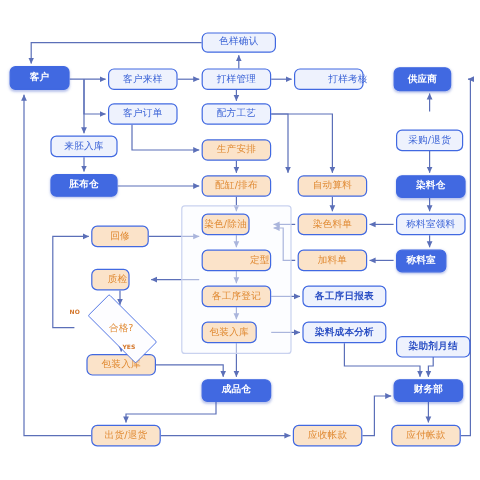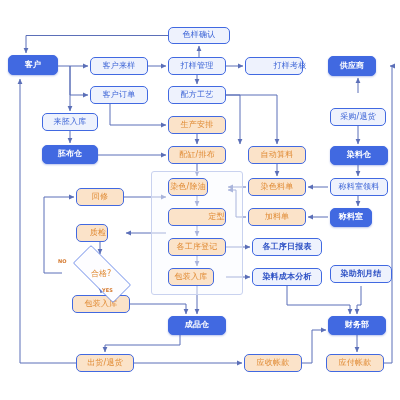--- a/index.html
+++ b/index.html
@@ -172,21 +172,21 @@
       <div class="node n-lightblue" style="left: 330px; top: 178px; width: 58px; height: 18px;">称料室领料</div>
       <div class="node n-orange" style="left: 76px; top: 188px; width: 48px; height: 18px;">回修</div>
       <div class="node n-orange" style="left: 168px; top: 208px; width: 58px; height: 18px; padding-left: 39px;">定型</div>
       <div class="node n-orange" style="left: 248px; top: 208px; width: 58px; height: 18px;">加料单</div>
       <div class="node n-solid" style="left: 330px; top: 208px; width: 42px; height: 19px;">称料室</div>
       <div class="node n-orange" style="left: 76px; top: 224px; width: 32px; height: 18px; padding-left: 12px;">质检</div>
       <div class="node n-orange" style="left: 168px; top: 238px; width: 58px; height: 18px;">各工序登记</div>
       <div class="node n-lightblue-b" style="left: 252px; top: 238px; width: 70px; height: 18px;">各工序日报表</div>
       <div class="node n-orange" style="left: 168px; top: 268px; width: 46px; height: 18px;">包装入库</div>
       <div class="node n-lightblue-b" style="left: 252px; top: 268px; width: 70px; height: 18px;">染料成本分析</div>
-      <div class="node n-lightblue-b" style="left: 330px; top: 265px; width: 62px; height: 18px;">染助剂月结</div>
+      <div class="node n-lightblue-b" style="left: 330px; top: 280px; width: 62px; height: 18px;">染助剂月结</div>
       <div class="node n-orange" style="left: 72px; top: 295px; width: 58px; height: 18px;">包装入库</div>
       <div class="node n-solid" style="left: 168px; top: 316px; width: 58px; height: 19px;">成品仓</div>
       <div class="node n-solid" style="left: 328px; top: 316px; width: 58px; height: 19px;">财务部</div>
       <div class="node n-orange" style="left: 76px; top: 354px; width: 58px; height: 18px;">出货/退货</div>
       <div class="node n-orange" style="left: 244px; top: 354px; width: 58px; height: 18px;">应收帐款</div>
       <div class="node n-orange" style="left: 326px; top: 354px; width: 58px; height: 18px;">应付帐款</div>
     </div>
 
   <div class="diamond" id="decision-node" style="left: 62px; top: 256px; width: 78px; height: 34px;">
     <div class="dshape"></div>

